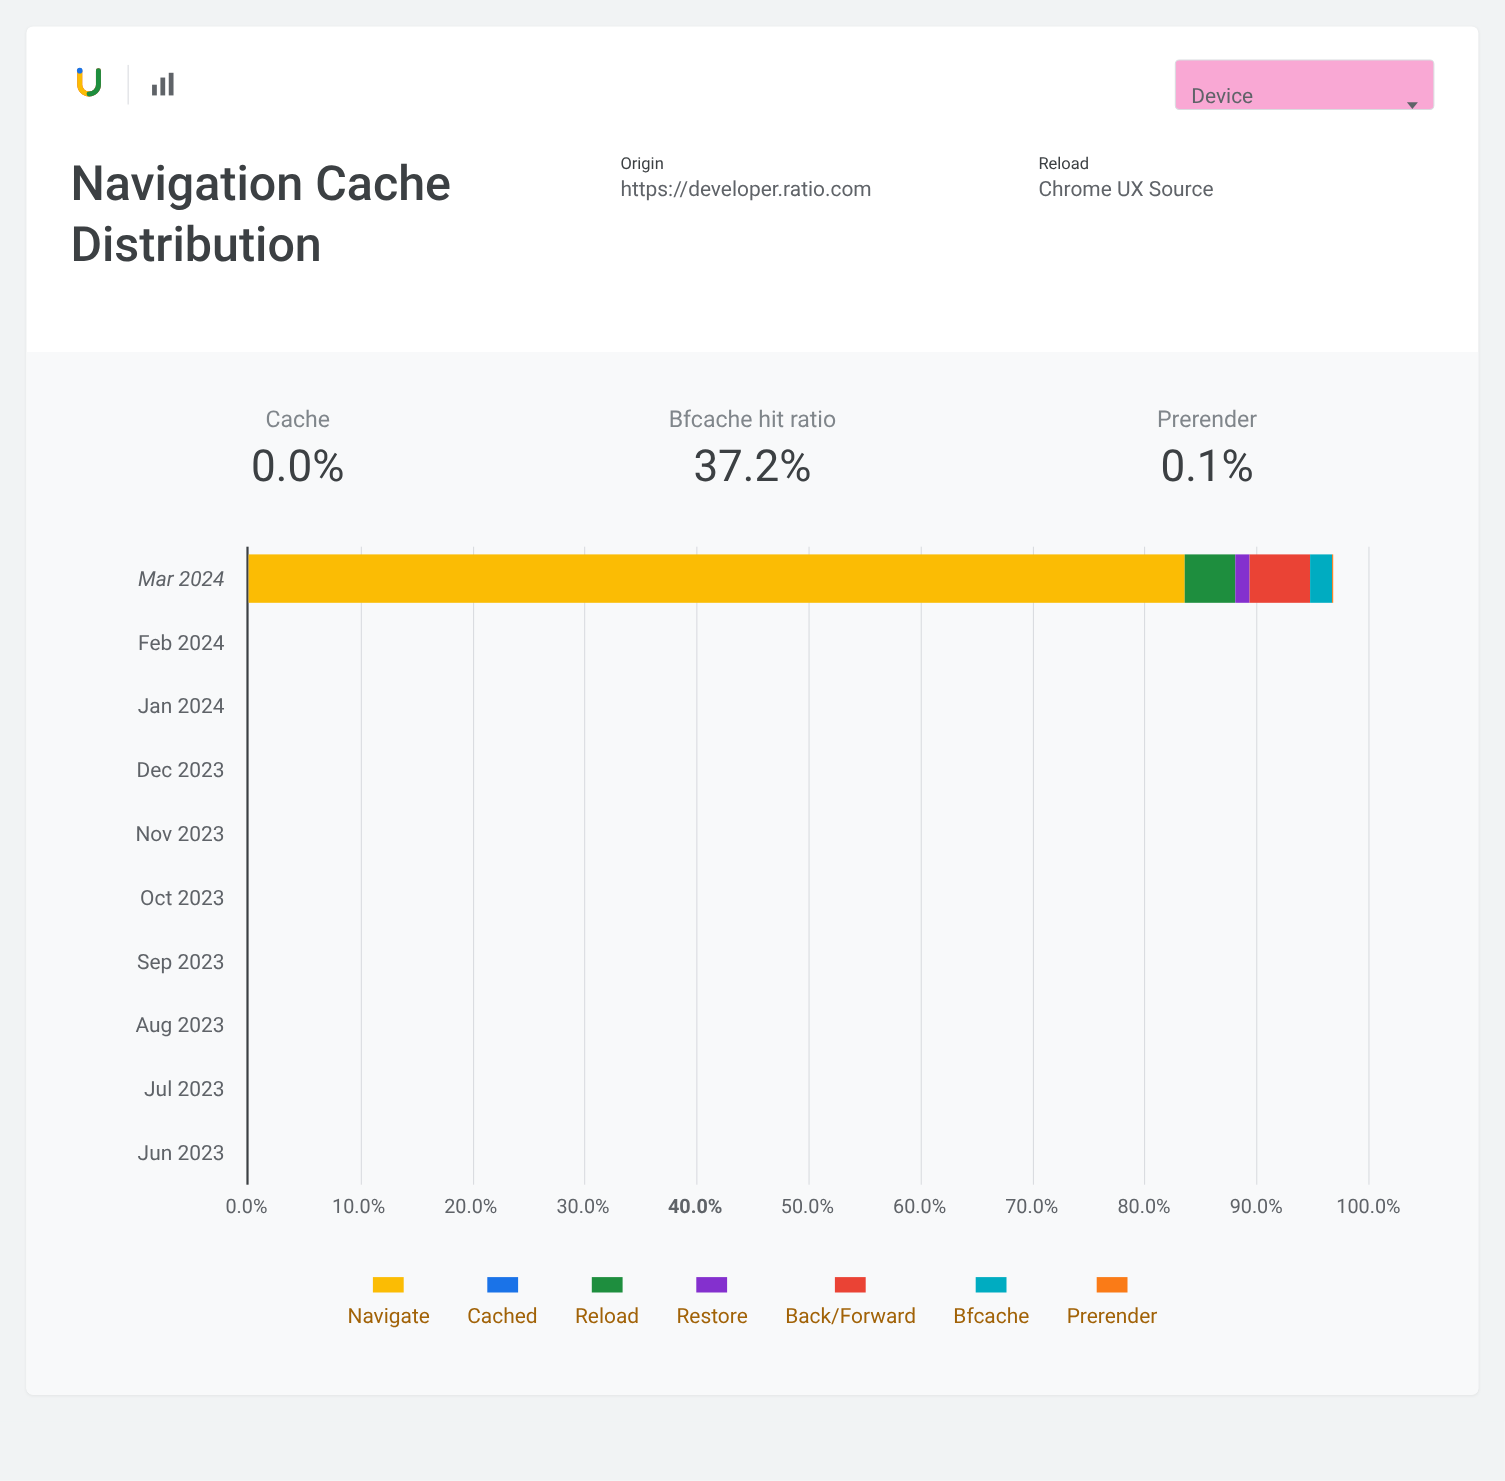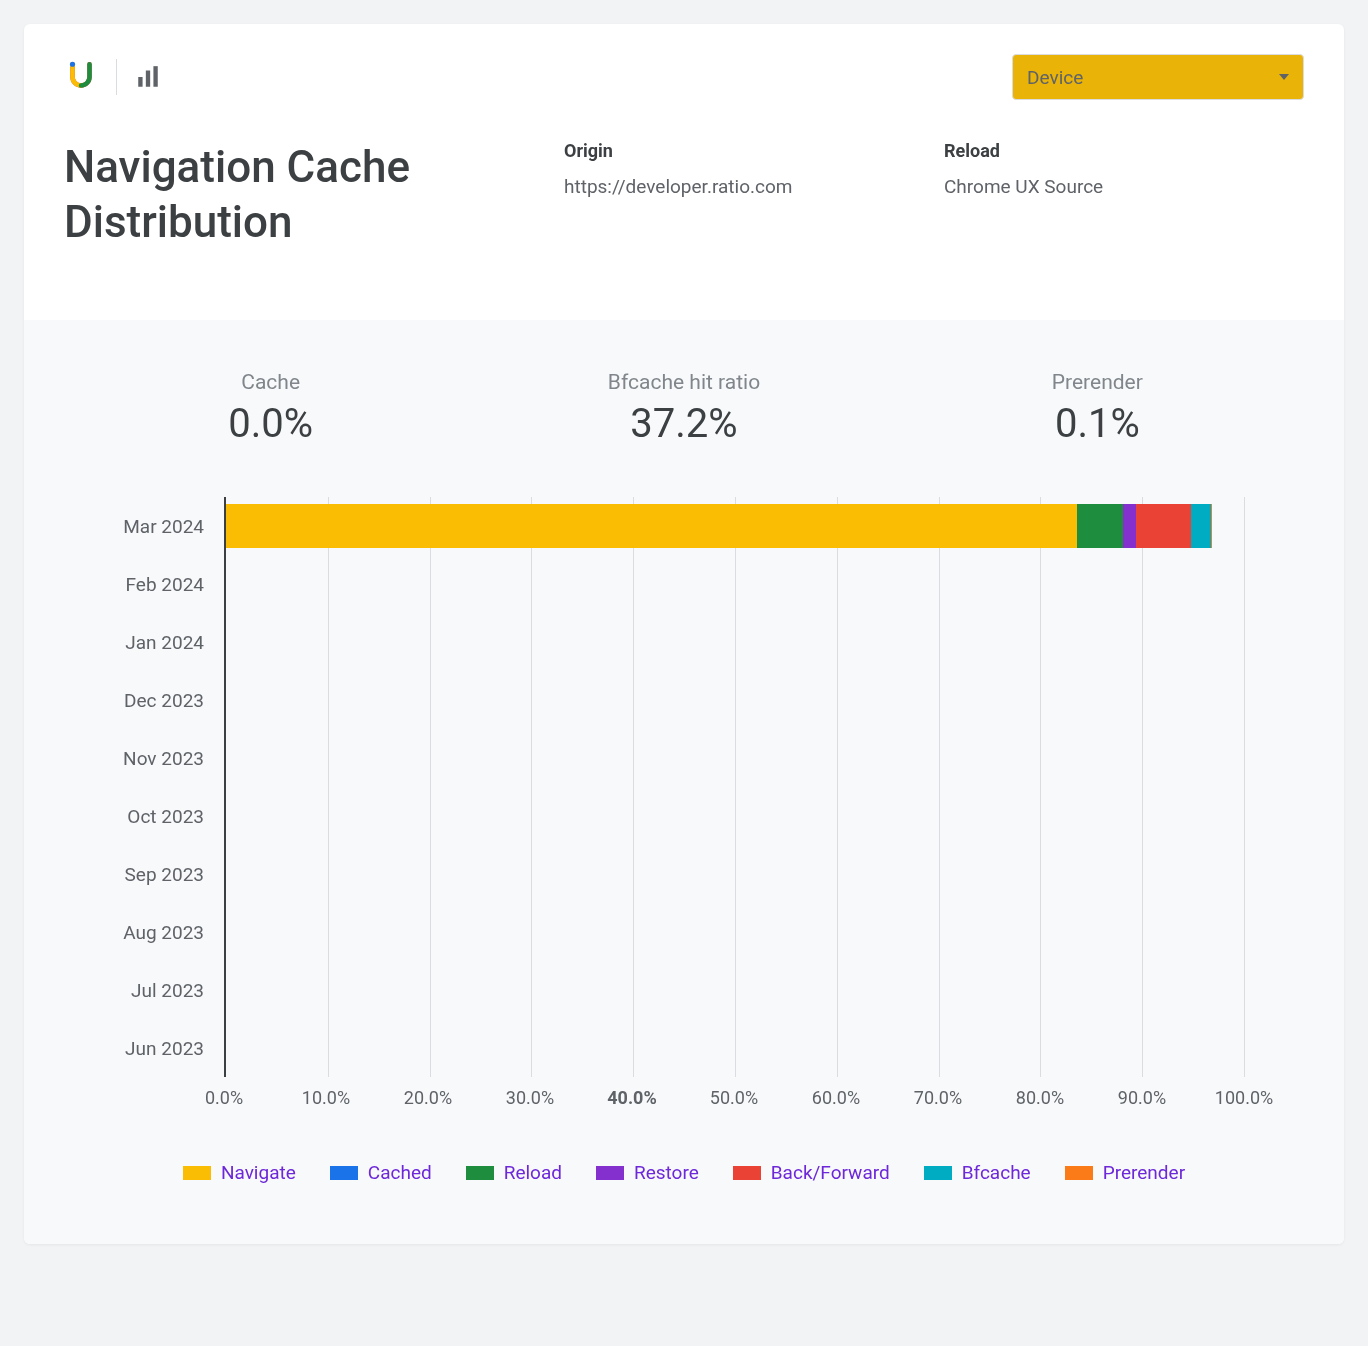--- a/index.html
+++ b/index.html
@@ -24,27 +24,27 @@
     display: flex;
     align-items: center;
     padding: 30px 40px 10px 40px;
   }
   .logo-wrap { display:flex; align-items:center; gap: 18px; }
   .logo-icon { width: 34px; height: 34px; display:flex; align-items:center; justify-content:center; }
   .divider-v { width:1px; height:36px; background:#dadce0; }
   .chart-icon { width:26px; height:26px; color:#5f6368; }
   .spacer { flex: 1; }
   .device-select {
-    display:flex; align-items:center; justify-content:space-between;
-    width: 292px; height:46px;
+    display:flex; align-items:flex-end; justify-content:space-between;
+    width: 236px; height:46px;
     border:1px solid #dadce0; border-radius:4px;
     padding: 0 14px;
     font-size:19px; color:#5f6368;
     cursor:pointer;
-    background:#eab308;
+    background:#f9a8d4;
   }
   .tri-down {
     width:0; height:0;
     border-left:5px solid transparent;
     border-right:5px solid transparent;
     border-top:6px solid #5f6368;
   }
   
   .meta-row {
     display:flex;
@@ -52,21 +52,21 @@
     gap: 20px;
   }
   .page-title {
     flex: 0 0 480px;
     font-size: 44px;
     font-weight: 500;
     color:#3c4043;
     line-height:1.25;
   }
   .meta-col { flex:1; }
-  .meta-label { font-size:18px; font-weight:700; color:#3c4043; margin-bottom:14px; }
+  .meta-label { font-size:15px; font-weight:400; color:#3c4043; margin-bottom:2px; }
   .meta-value { font-size:19px; color:#5f6368; }
 
   
   .lower {
     background:#f8f9fa;
     padding: 50px 40px 60px 40px;
   }
 
   
   .stats-row { display:flex; justify-content:flex-end; margin-bottom: 50px; }
@@ -86,21 +86,21 @@
   .y-labels { position:absolute; left:0; width:130px; top:0; bottom:60px; }
   .y-label { position:absolute; right:10px; font-size:19px; color:#5f6368; transform: translateY(-50%); }
   .x-labels { position:absolute; left:140px; right:40px; bottom:20px; height:30px; }
   .x-label { position:absolute; font-size:18px; color:#5f6368; transform: translateX(-50%); white-space:nowrap; }
   .bars-layer { position:absolute; inset:0; }
   .bar-row { position:absolute; left:0; right:0; height:44px; display:flex; transform: translateY(-50%); }
   .seg { height:100%; }
 
   
   .legend { display:flex; justify-content:center; flex-wrap:wrap; gap:34px; margin-top: 24px; }
-  .legend-item { display:flex; align-items:center; gap:10px; font-size:19px; color:#6d28d9; }
+  .legend-item { display:flex; align-items:center; gap:10px; font-size:19px; color:#a16207;flex-direction:column; }
   .swatch { width:28px; height:14px; }
 </style>
 </head>
 <body>
 
 <div class="page">
   <div class="card">
 
     <div class="header">
       <div class="logo-wrap">
@@ -152,21 +152,21 @@
           <div class="stat-value">37.2%</div>
         </div>
         <div class="stat">
           <div class="stat-label">Prerender</div>
           <div class="stat-value">0.1%</div>
         </div>
       </div>
 
       <div class="chart-wrap">
         <div class="y-labels" id="y-labels">
-            <div class="y-label" style="top: 5%;">Mar 2024</div>
+            <div class="y-label" style="top: 5%; font-style: italic;">Mar 2024</div>
             <div class="y-label" style="top: 15%;">Feb 2024</div>
             <div class="y-label" style="top: 25%;">Jan 2024</div>
             <div class="y-label" style="top: 35%;">Dec 2023</div>
             <div class="y-label" style="top: 45%;">Nov 2023</div>
             <div class="y-label" style="top: 55%;">Oct 2023</div>
             <div class="y-label" style="top: 65%;">Sep 2023</div>
             <div class="y-label" style="top: 75%;">Aug 2023</div>
             <div class="y-label" style="top: 85%;">Jul 2023</div>
             <div class="y-label" style="top: 95%;">Jun 2023</div>
           </div>

